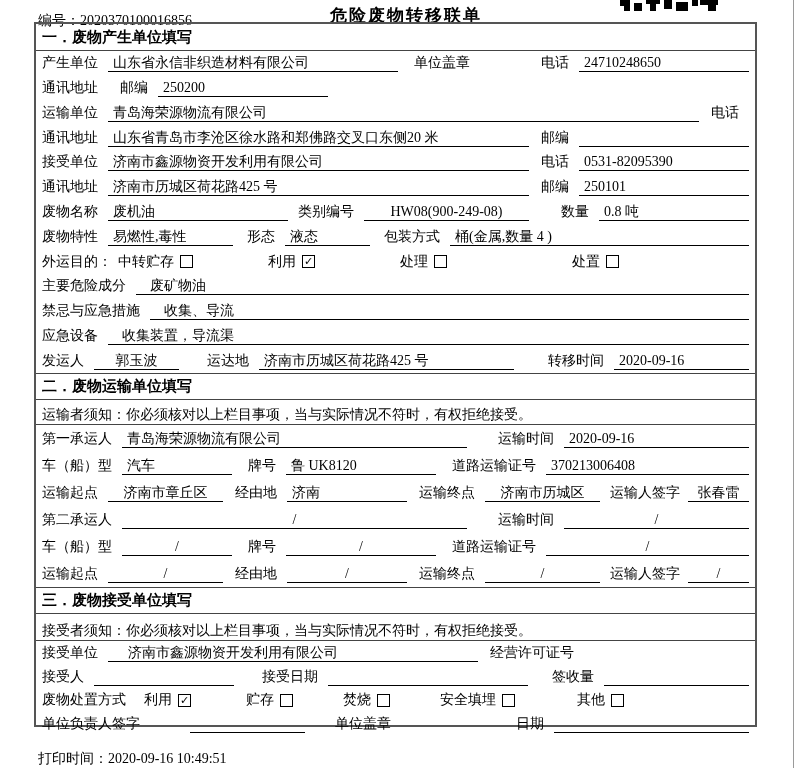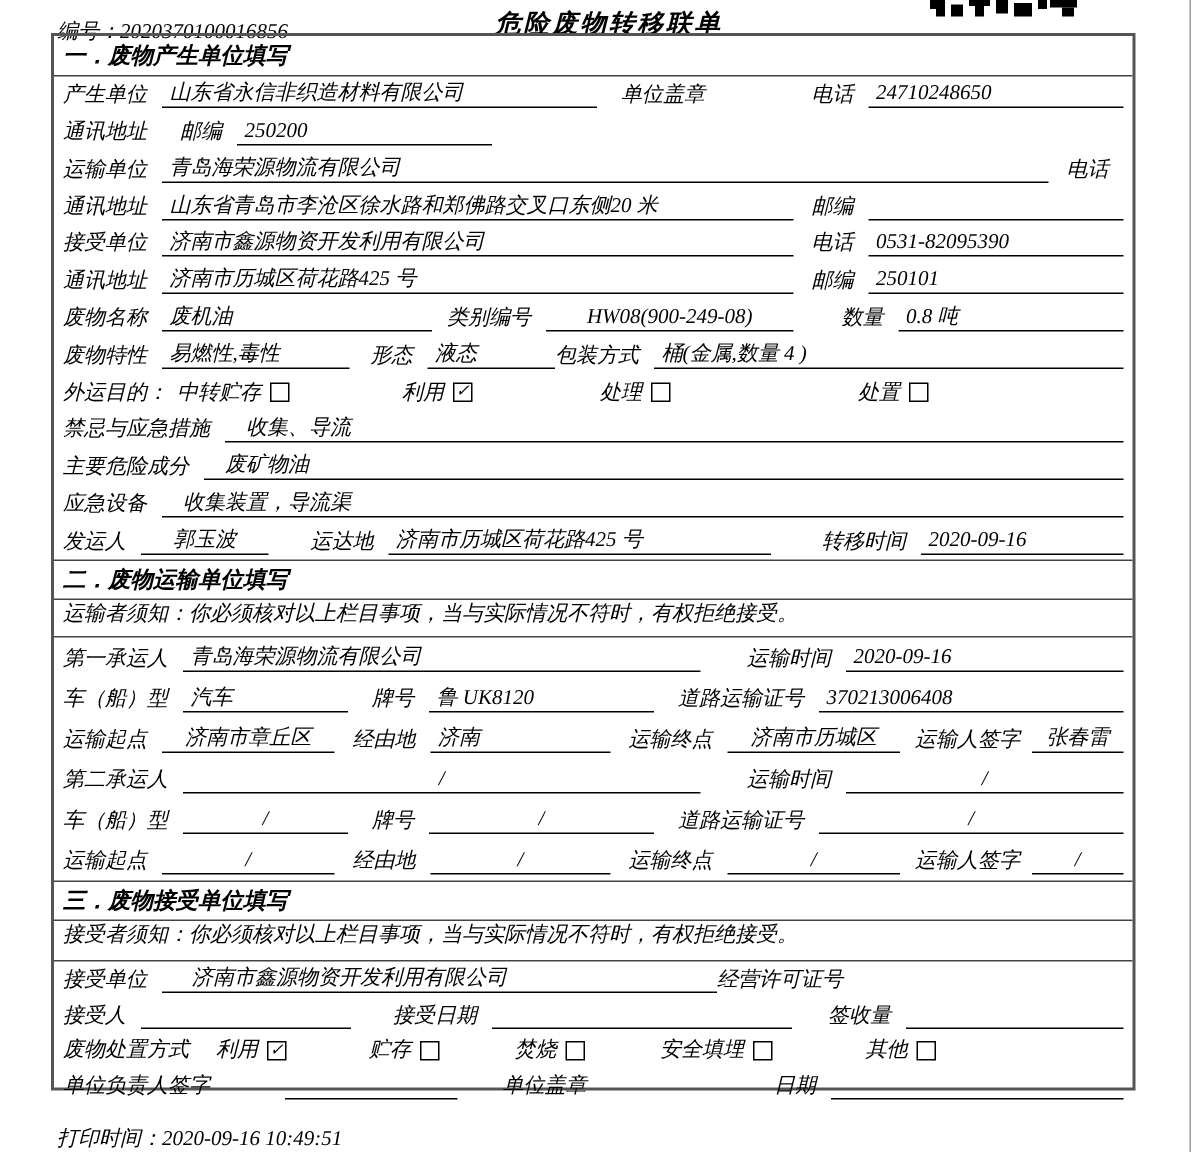--- a/index.html
+++ b/index.html
@@ -1,21 +1,21 @@
 <!DOCTYPE html>
 <html><head>
 <meta charset="utf-8">
 <style>
   html,body{margin:0;padding:0;background:#fff;}
   body{
     width:796px;height:768px;overflow:hidden;
     font-family:"Liberation Serif","DejaVu Serif",serif;
     font-size:14px;color:#000;
   }
-  .page{position:relative;width:796px;height:768px;background:#fff;font-style:italic;}
+  .page{position:relative;width:796px;height:768px;background:#fff;}
   .right-edge{position:absolute;right:2px;top:0;height:768px;width:1px;background:#9a9a9a;}
   .serial{position:absolute;left:38px;top:12px;white-space:nowrap;font-size:14px;}
   .doc-title{position:absolute;left:330px;top:4px;font-size:17px;font-weight:bold;letter-spacing:2px;white-space:nowrap;}
   .qr-frag{position:absolute;left:620px;top:0;width:104px;height:13px;overflow:hidden;}
   .form-box{
     position:absolute;left:34px;top:22px;width:723px;height:705px;
     border:2px solid #555;box-sizing:border-box;
     display:flex;flex-direction:column;
   }
   .sec-h{
@@ -23,21 +23,21 @@
     padding:0 6px;border-bottom:1.5px solid #444;flex:none;
   }
   .sec-h.bt{border-top:1.5px solid #444;}
   .h26{height:26px}.h25{height:25px}.h24{height:24px}
   .rows{display:flex;flex-direction:column;flex:none;}
   #s1-rows{height:322px;justify-content:flex-end;}
   #s2-rows{height:162px;}
   #s3-rows{height:95px;}
   .row{flex:1;display:flex;align-items:center;padding:0 6px;min-height:0;}
   .notice-row{
-    display:flex;align-items:flex-start;padding:0 6px;
+    display:flex;align-items:flex-end;padding:0 6px;
     border-bottom:1.5px solid #444;flex:none;
   }
   .lbl{white-space:nowrap;margin-right:10px;flex:none;}
   .uf{
     border-bottom:1px solid #000;white-space:nowrap;overflow:hidden;
     padding:0 5px;flex:none;height:18px;line-height:18px;box-sizing:border-box;
   }
   .uf.grow{flex:1;}
   .uf.ctr{text-align:center;}
   .ml-auto{margin-left:auto;}
@@ -134,21 +134,21 @@
         <span class="uf w165 ctr">HW08(900-249-08)</span>
         <span class="lbl ml-auto">数量</span>
         <span class="uf w150">0.8 吨</span>
       </div>
 
       <div class="row">
         <span class="lbl">废物特性</span>
         <span class="uf w125">易燃性,毒性</span>
         <span class="lbl" style="margin-left:14px">形态</span>
         <span class="uf w85">液态</span>
-        <span class="lbl" style="">包装方式</span>
+        <span class="lbl" style="margin-left:14px">包装方式</span>
         <span class="uf grow">桶(金属,数量  4 )</span>
       </div>
 
       <div class="row">
         <span class="lbl" style="margin-right:6px">外运目的：</span>
         <span class="opt">
           <span>中转贮存</span>
           <span class="cb"></span>
         </span>
         <span class="opt" style="margin-left:75px">
@@ -159,27 +159,27 @@
           <span>处理</span>
           <span class="cb"></span>
         </span>
         <span class="opt" style="margin-left:125px">
           <span>处置</span>
           <span class="cb"></span>
         </span>
       </div>
 
       <div class="row">
+        <span class="lbl">主要危险成分</span>
+        <span class="uf grow" style="padding-left:14px">废矿物油</span>
+      </div>
+
+      <div class="row">
         <span class="lbl">禁忌与应急措施</span>
         <span class="uf grow" style="padding-left:14px">收集、导流</span>
-      </div>
-
-      <div class="row">
-        <span class="lbl">主要危险成分</span>
-        <span class="uf grow" style="padding-left:14px">废矿物油</span>
       </div>
 
       <div class="row">
         <span class="lbl">应急设备</span>
         <span class="uf grow" style="padding-left:14px">收集装置，导流渠</span>
       </div>
 
       <div class="row">
         <span class="lbl">发运人</span>
         <span class="uf w85 ctr">郭玉波</span>
@@ -255,21 +255,21 @@
     <div class="sec-h bt h25">三．废物接受单位填写</div>
     <div class="notice-row" style="height:26px">
       <span>接受者须知：</span>
       <span>你必须核对以上栏目事项，当与实际情况不符时，有权拒绝接受。</span>
     </div>
     <div class="rows" id="s3-rows">
 
       <div class="row">
         <span class="lbl">接受单位</span>
         <span class="uf w370" style="padding-left:20px">济南市鑫源物资开发利用有限公司</span>
-        <span class="lbl" style="">经营许可证号</span>
+        <span class="lbl" style="margin-left:12px">经营许可证号</span>
       </div>
 
       <div class="row">
         <span class="lbl">接受人</span>
         <span class="uf w140"></span>
         <span class="lbl" style="margin-left:28px">接受日期</span>
         <span class="uf w200"></span>
         <span class="lbl ml-auto">签收量</span>
         <span class="uf w145"></span>
       </div>

